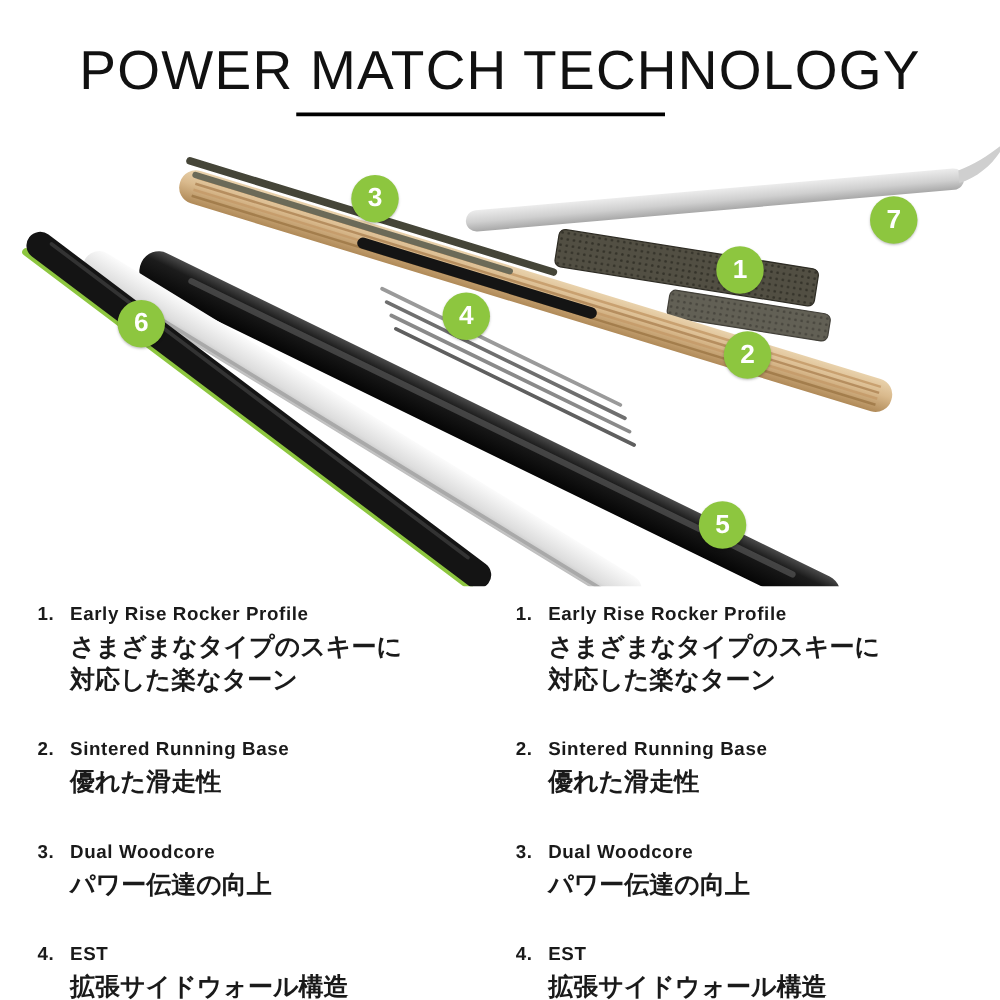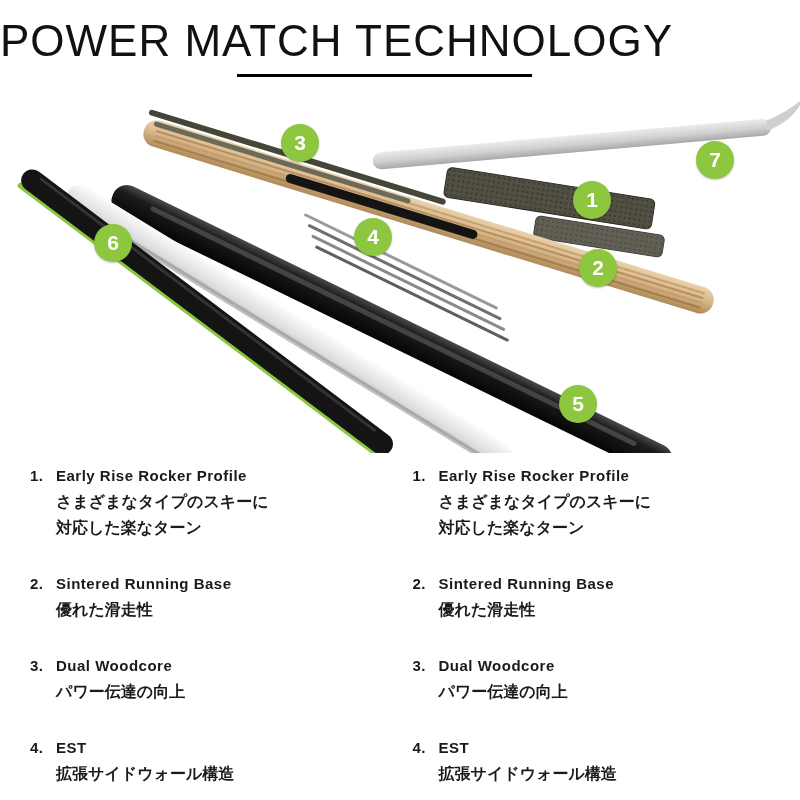--- a/index.html
+++ b/index.html
@@ -1,21 +1,21 @@
 <!DOCTYPE html>
 <html><head>
 <meta charset="utf-8">
 <style>
   html,body{margin:0;padding:0;}
   body{
     width:800px;height:800px;background:#ffffff;
     font-family:"Liberation Sans",sans-serif;color:#1a1a1a;
     overflow:hidden;position:relative;
   }
-  .header{padding-top:16px;}
+  .header{padding-top:32px;text-align:center;}
   .page-title{
     font-size:44px;font-weight:500;letter-spacing:1px;color:#111;
     white-space:nowrap;line-height:1.15;
   }
   .title-underline{width:295px;height:3px;background:#000;margin:7px auto 0;transform:translateX(-16px);}
   .diagram{position:relative;width:800px;height:358px;margin-top:18px;}
   .diagram svg{position:absolute;left:0;top:0;}
   .badge{
     position:absolute;width:38px;height:38px;border-radius:50%;
     background:#8dc63f;color:#fff;font-weight:bold;font-size:21px;
@@ -24,21 +24,21 @@
   }
   .b1{left:573px;top:86px;}  .b2{left:579px;top:154px;}
   .b3{left:281px;top:29px;}  .b4{left:354px;top:123px;}
   .b5{left:559px;top:290px;} .b6{left:94px;top:129px;}
   .b7{left:696px;top:46px;}
   .features{display:flex;gap:25px;padding:10px 30px 0;}
   .col{width:370px;}
   .feat{margin-bottom:30px;}
   .feat-title{font-size:15px;font-weight:bold;line-height:26px;letter-spacing:.5px;}
   .feat-num{display:inline-block;min-width:26px;}
-  .feat-desc{font-size:16px;font-weight:bold;line-height:26px;padding-left:26px;}
+  .feat-desc{font-size:20px;font-weight:bold;line-height:26px;padding-left:26px;}
 </style>
 </head>
 <body>
 
 <div class="header">
   <div class="page-title">POWER MATCH TECHNOLOGY</div>
   <div class="title-underline"></div>
 </div>
 
 <div class="diagram">

